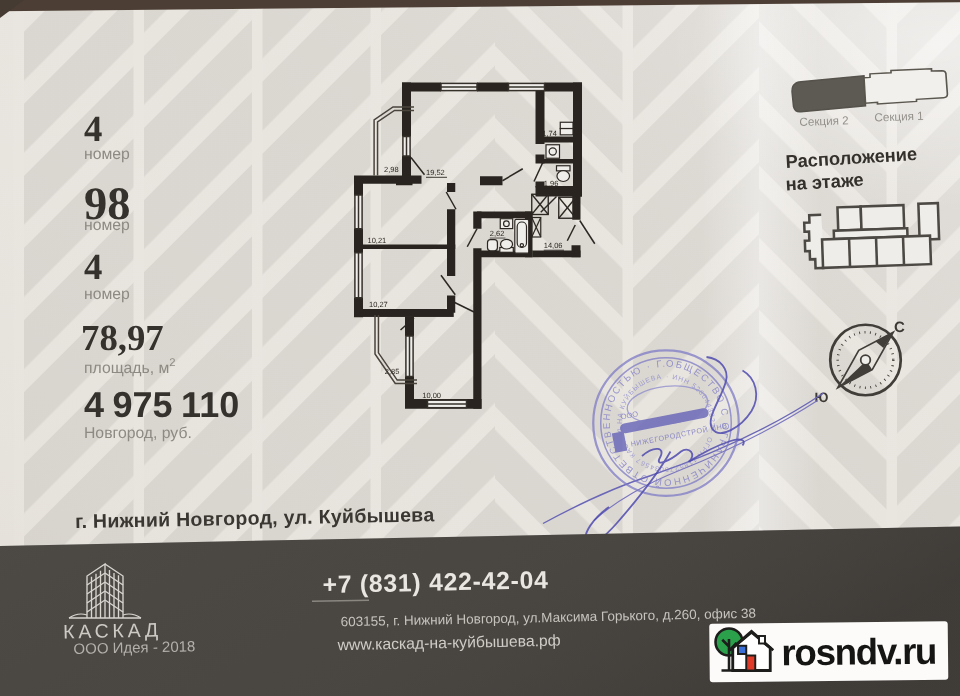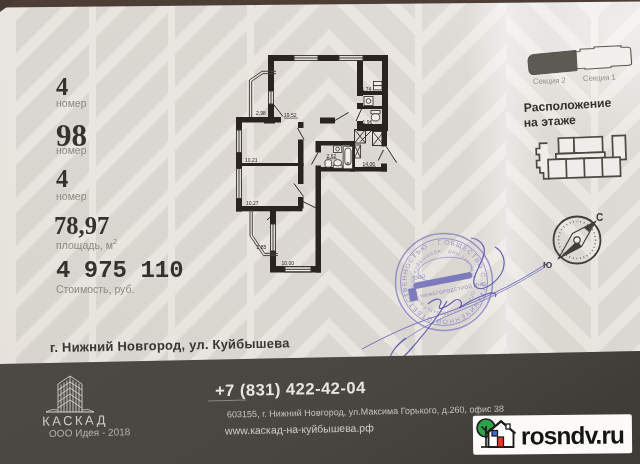--- a/index.html
+++ b/index.html
@@ -74,23 +74,23 @@
   <div class="abs" style="left:56px;top:144px;font-size:10.5px;color:#8d8a83;">номер</div>
 
   <div class="abs" style="left:56px;top:167px;font-family:'Liberation Serif',serif;font-weight:bold;font-size:24.5px;line-height:1;">4</div>
 
   <div class="abs" style="left:56px;top:189.5px;font-size:10.5px;color:#8d8a83;">номер</div>
 
   <div class="abs" style="left:54px;top:214px;font-family:'Liberation Serif',serif;font-weight:bold;font-size:24.5px;line-height:1;">78,97</div>
 
   <div class="abs" style="left:56px;top:236.5px;font-size:10.5px;color:#8d8a83;">площадь, м<sup style="font-size:7.5px">2</sup></div>
 
-  <div class="abs" style="left:56px;top:259px;font-family:Liberation Mono, monospace;font-weight:bold;font-size:24px;line-height:1;word-spacing:-1px;">4 975 110</div>
-
-  <div class="abs" style="left:56px;top:283px;font-size:10.5px;color:#8d8a83;">Стоимость, руб.</div>
+  <div class="abs" style="left:56px;top:259px;font-family:Liberation Sans, sans-serif;font-weight:bold;font-size:24px;line-height:1;word-spacing:-1px;">4 975 110</div>
+
+  <div class="abs" style="left:56px;top:283px;font-size:10.5px;color:#8d8a83;">Новгород, руб.</div>
 </div>
 
 <svg class="abs" style="left:210px;top:30px" width="200" height="270" viewBox="210 30 200 270">
   <g fill="#29241f" stroke="none">
 
     <rect x="268" y="55" width="26" height="6"></rect>
 
     <rect x="318" y="55" width="21" height="6"></rect>
 
     <rect x="363" y="55" width="25" height="6"></rect>

